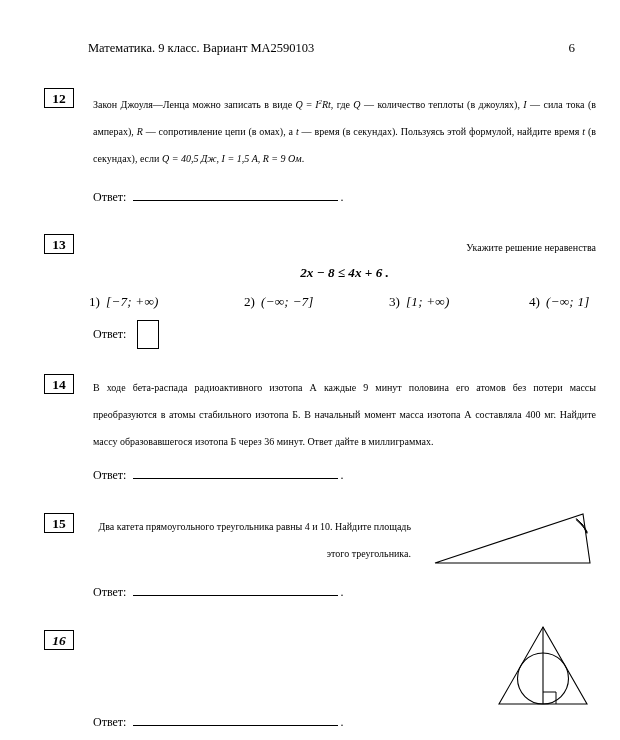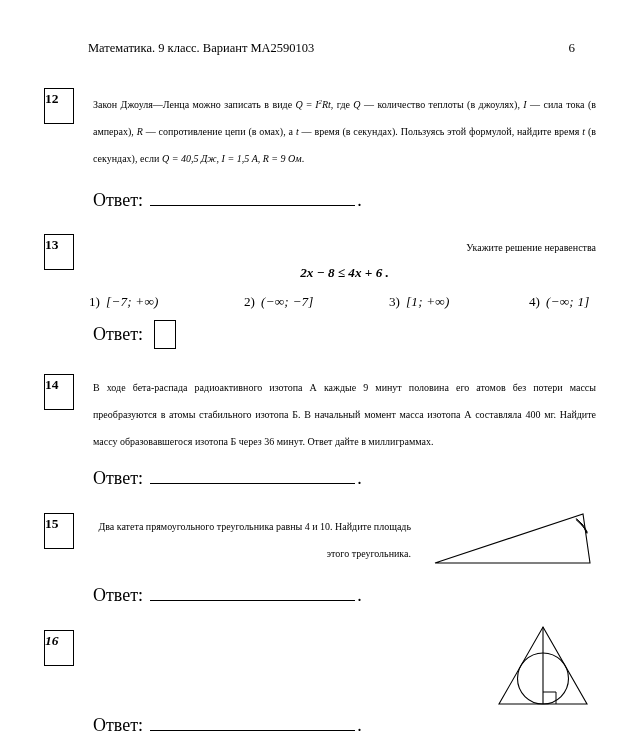--- a/index.html
+++ b/index.html
@@ -40,27 +40,27 @@
   .task {
     position: absolute;
     left: 44px;
     right: 24px;
   }
   .task-num {
     position: absolute;
     left: 0;
     top: 0;
     width: 30px;
-    height: 36px;
+    height: 20px;
     border: 1.3px solid #000;
     font-family: "Liberation Serif", "DejaVu Serif", serif;
     font-weight: bold;
     font-size: 13.5px;
     line-height: 20px;
-    text-align: left;
+    text-align: center;
     background: #fff;
     box-sizing: border-box;
   }
   .task-body {
     margin-left: 49px;
     font-size: 10px;
     line-height: 27px;
     text-align: justify;
     text-justify: inter-word;
   }
@@ -101,21 +101,21 @@
   .option .onum { margin-right: 6px; }
   .interval {
     font-style: italic;
     letter-spacing: 0.2px;
   }
 
   
   .answer-row {
     display: flex;
     align-items: baseline;
-    font-size: 18px;
+    font-size: 12px;
     margin-left: 49px;
   }
   .answer-label { margin-right: 7px; }
   .answer-rule {
     display: inline-block;
     width: 205px;
     border-bottom: 1.1px solid #000;
     height: 0.85em;
   }
   .answer-dot { margin-left: 2px; }

